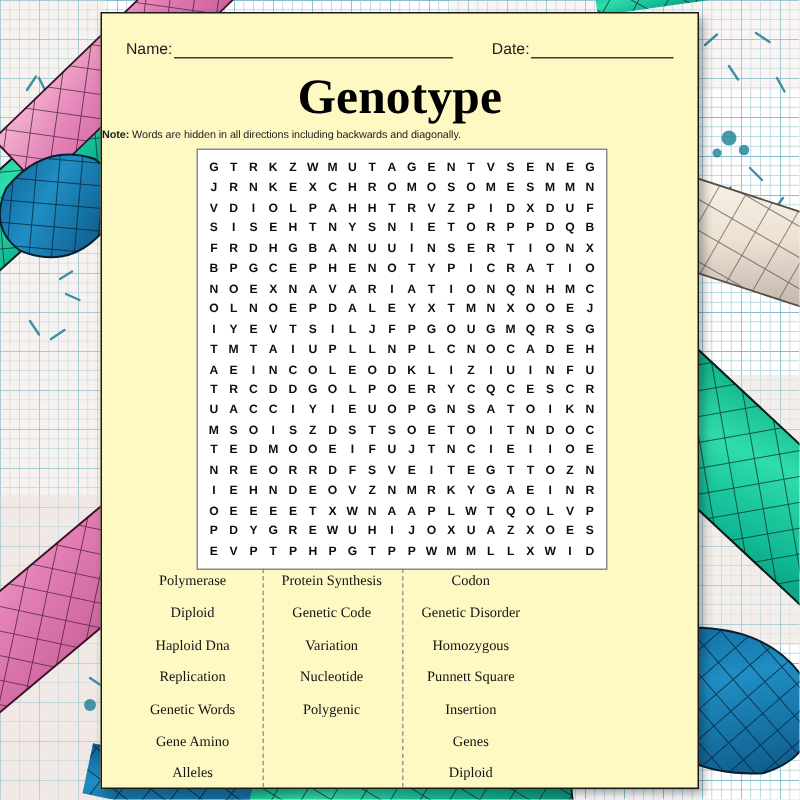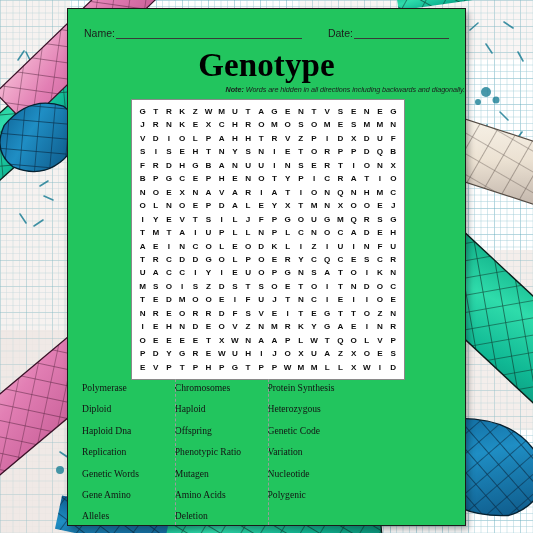--- a/index.html
+++ b/index.html
@@ -24,21 +24,21 @@
     z-index: 0;
   }
 
   
   #sheet {
     position: absolute;
     left: 67px;
     top: 8px;
     width: 399px;
     height: 518px;
-    background: #22c55e;
+    background: #fef9c3;
     border: 1.5px solid #1a1a1a;
     box-shadow: 3px 4px 6px rgba(0,0,0,0.30);
     z-index: 5;
     box-sizing: border-box;
   }
 
   
   .namedate {
     position: absolute;
     left: 16px;
@@ -74,26 +74,25 @@
     letter-spacing: 0.1px;
     color: #000;
   }
 
   
   #note {
     position: absolute;
     top: 76px;
     left: 0;
     width: 100%;
-    text-align: right;
+    text-align: left;
     font-family: "Liberation Sans", sans-serif;
     font-size: 7.2px;
     color: #1c1c1c;
     letter-spacing: -0.05px;
-    font-style: italic;
   }
   #note b { font-weight: bold; }
 
   
   #grid-wrap {
     position: absolute;
     left: 63px;
     top: 90px;
     width: 274px;
     box-sizing: border-box;
@@ -123,20 +122,21 @@
     left: 14px;
     top: 368px;
     width: 371px;
     display: grid;
     grid-template-columns: repeat(4, 1fr);
   }
   .wcol {
     position: relative;
     display: flex;
     flex-direction: column;
+    align-items: center;
   }
   .wcol + .wcol::before {
     content: "";
     position: absolute;
     left: 0;
     top: 2px;
     bottom: 2px;
     border-left: 1px dashed #9a9a9a;
   }
   .word {
@@ -753,31 +753,30 @@
       <div class="wcol">
         <div class="word">Polymerase</div>
         <div class="word">Diploid</div>
         <div class="word">Haploid Dna</div>
         <div class="word">Replication</div>
         <div class="word">Genetic Words</div>
         <div class="word">Gene Amino</div>
         <div class="word">Alleles</div>
       </div>
       <div class="wcol">
-        <div class="word">Chromosomes</div>
-        <div class="word">Haploid</div>
-        <div class="word">Offspring</div>
-        <div class="word">Phenotypic Ratio</div>
-        <div class="word">Mutagen</div>
-        <div class="word">Amino Acids</div>
-        <div class="word">Deletion</div>
-      </div>
-      <div class="wcol">
         <div class="word">Protein Synthesis</div>
-        <div class="word">Heterozygous</div>
         <div class="word">Genetic Code</div>
         <div class="word">Variation</div>
         <div class="word">Nucleotide</div>
         <div class="word">Polygenic</div>
       </div>
+      <div class="wcol">
+        <div class="word">Codon</div>
+        <div class="word">Genetic Disorder</div>
+        <div class="word">Homozygous</div>
+        <div class="word">Punnett Square</div>
+        <div class="word">Insertion</div>
+        <div class="word">Genes</div>
+        <div class="word">Diploid</div>
+      </div>
     </div>
 
 </div>
 
 </body></html>

